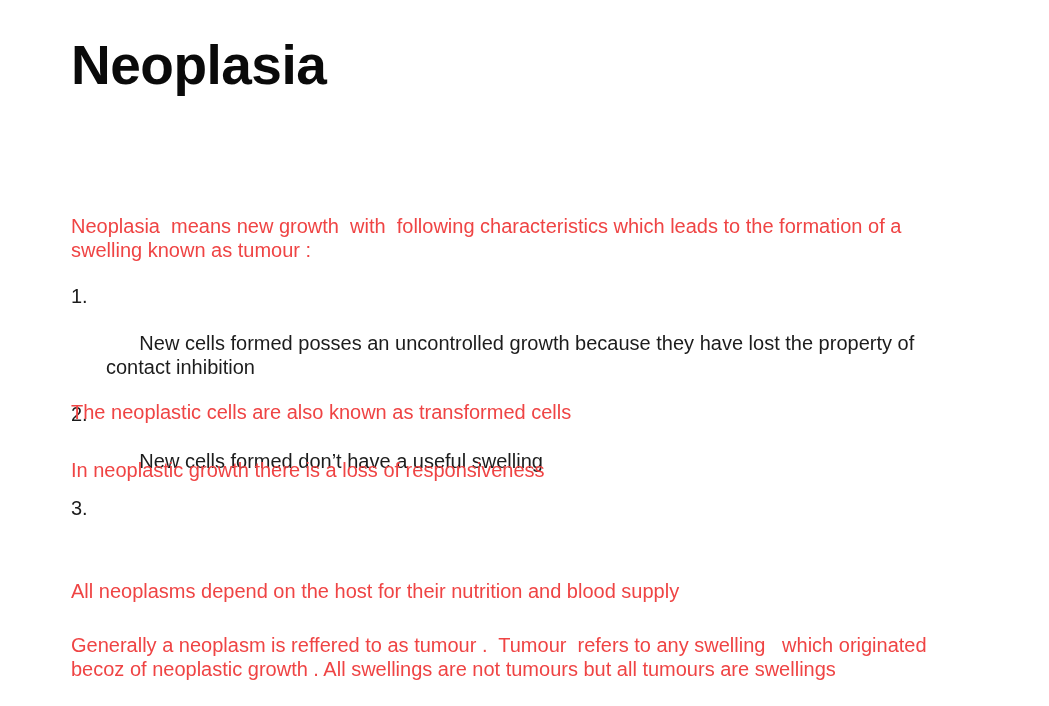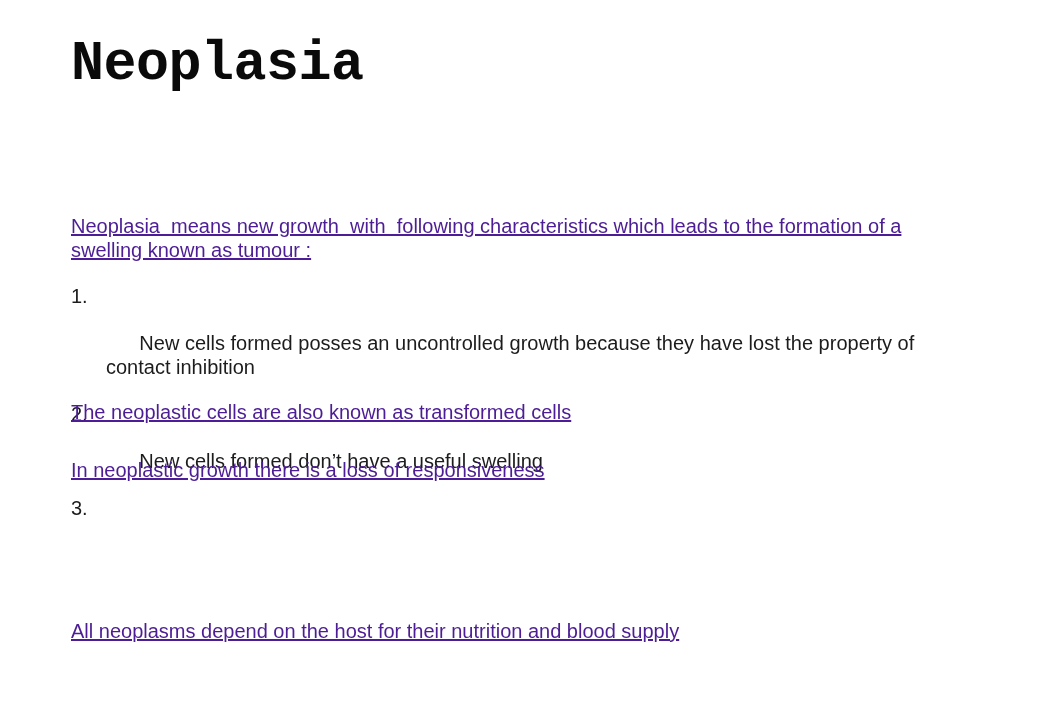--- a/index.html
+++ b/index.html
@@ -19,37 +19,36 @@
       position: absolute;
       left: 0; top: 0;
       width: 1049px;
       height: 706px;
     }
     .title {
       position: absolute;
       left: 71px;
       top: 30px;
       margin: 0;
-      font-family: Liberation Mono, monospace;
+      font-family: Liberation Sans, sans-serif;
       font-weight: bold;
       font-size: 55px;
       line-height: 70px;
       color: #0a0a0a;
       letter-spacing: -0.5px;
     }
     .body-text {
       position: absolute;
       left: 71px;
       width: 940px;
       font-size: 20px;
       line-height: 23.5px;
-      color: #4c1d95;
+      color: #ef4444;
       white-space: pre-wrap;
       margin: 0;
-      text-decoration: underline;
     }
     .list {
       position: absolute;
       left: 71px;
       top: 285px;
       width: 940px;
       margin: 0;
       padding: 0;
       list-style: none;
       font-size: 20px;
@@ -97,16 +96,18 @@
       <span class="num">2.</span>
       <span>New cells formed don’t have a useful swelling</span>
     </li>
     <li>
       <span class="num">3.</span>
     </li>
   </ol>
 
   <p class="body-text" style="top:401px;">The neoplastic cells are also known as transformed cells</p>
   <p class="body-text" style="top:448px;margin-top:11px;">In neoplastic growth there is a loss of responsiveness</p>
-  <p class="body-text" style="top:620px;">All neoplasms depend on the host for their nutrition and blood supply</p>
+  <p class="body-text" style="top:580px;">All neoplasms depend on the host for their nutrition and blood supply</p>
+  <p class="body-text" style="top:634px;">Generally a neoplasm is reffered to as tumour .  Tumour  refers to any swelling   which originated
+becoz of neoplastic growth . All swellings are not tumours but all tumours are swellings</p>
 
   <div class="cutoff"></div>
 </div>
 
 </body></html>

